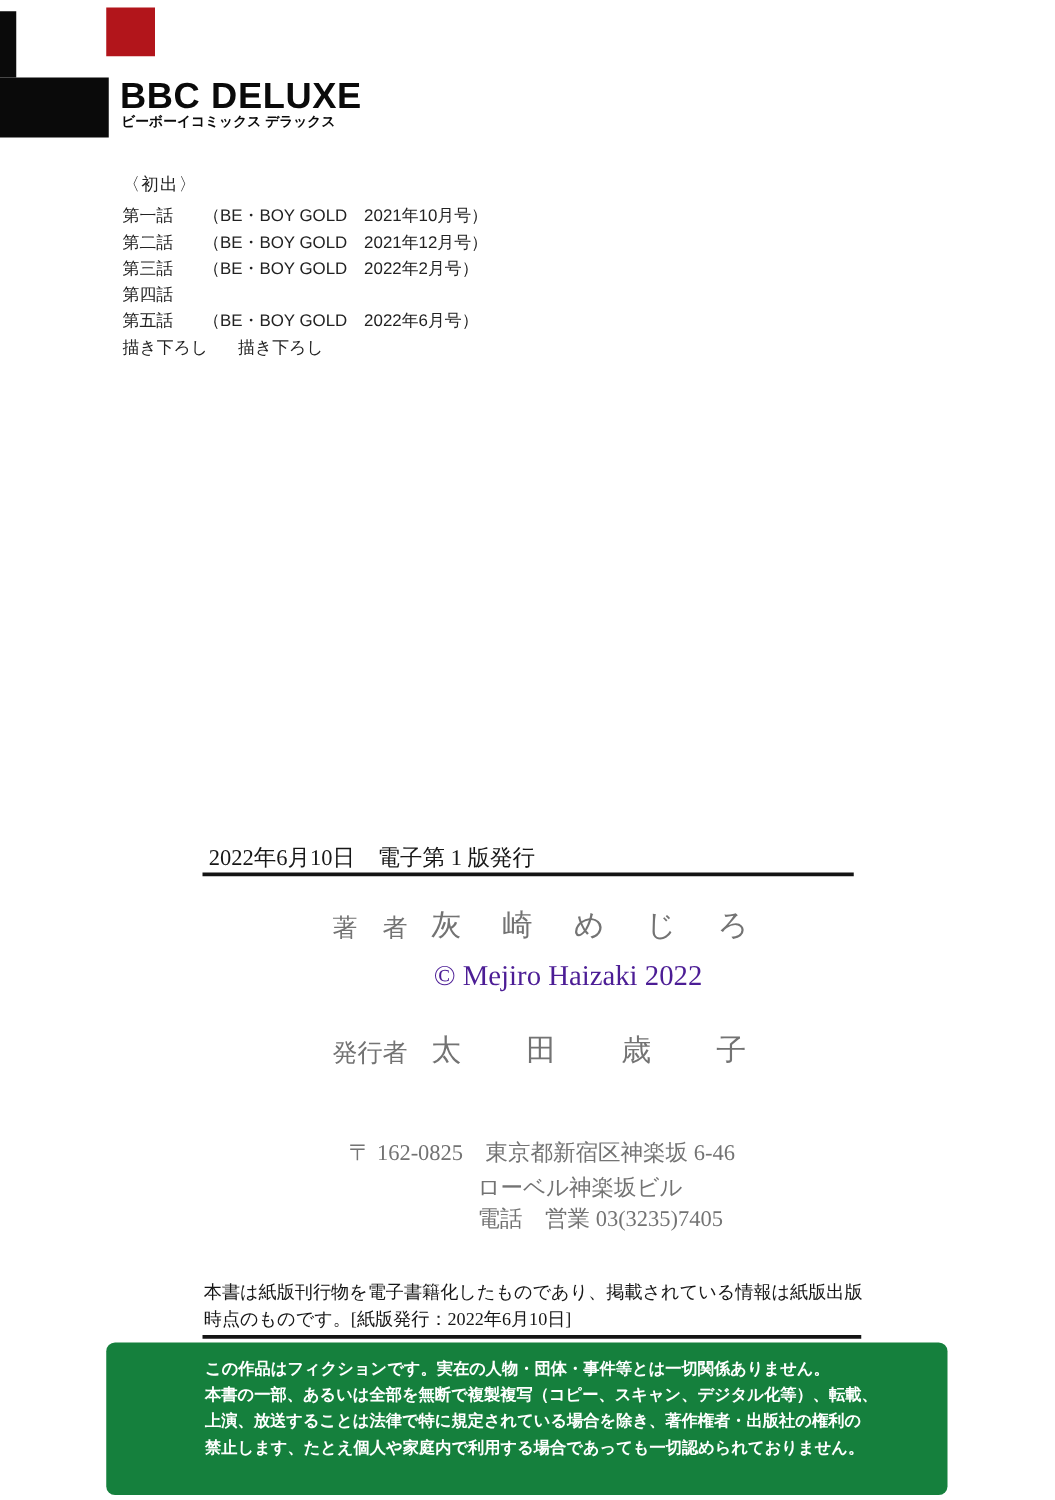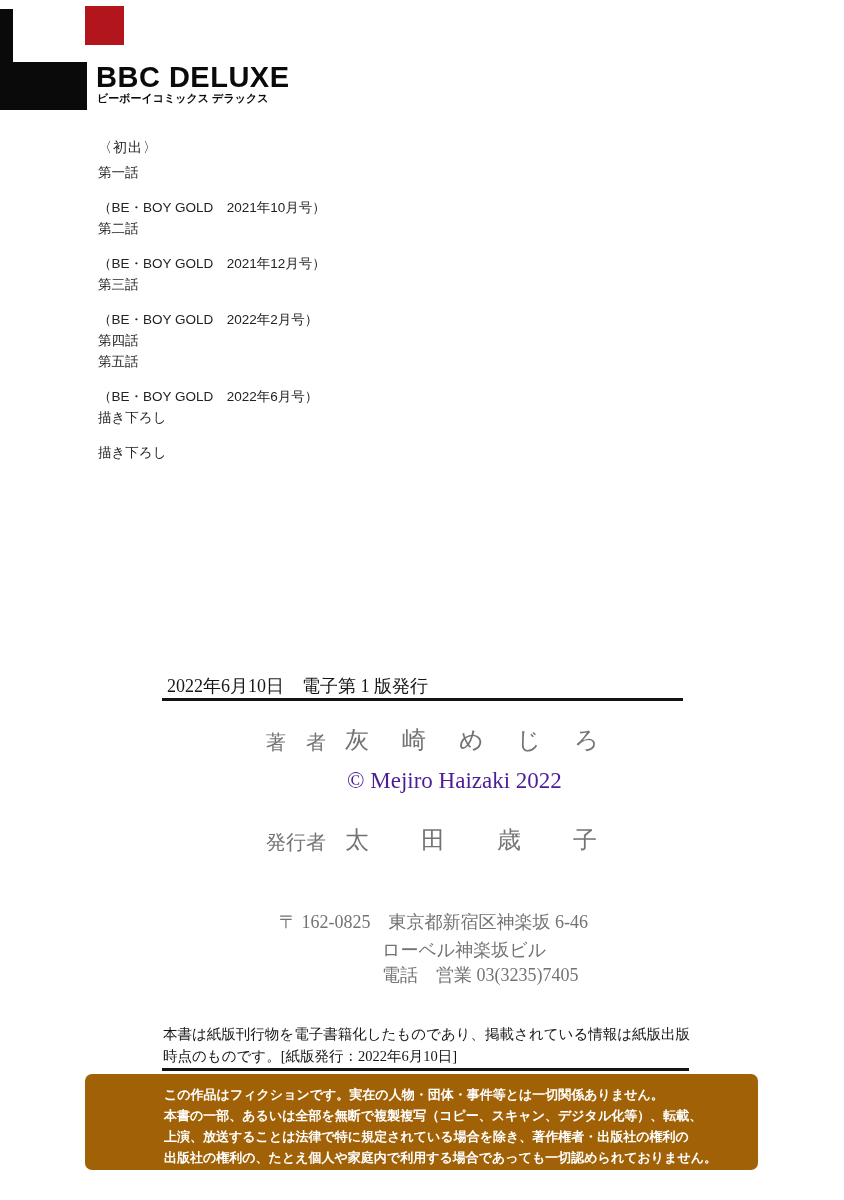--- a/index.html
+++ b/index.html
@@ -15,21 +15,21 @@
   .red-square{position:absolute;left:85px;top:6px;width:39px;height:39px;background:#b2151b;}
   .logo-bar{position:absolute;left:0;top:62px;width:87px;height:48px;background:#0a0a0a;}
   .bbc-title{position:absolute;left:96px;top:63px;font-size:29px;line-height:29px;
     font-weight:800;letter-spacing:0.5px;color:#0a0a0a;white-space:nowrap;}
   .bbc-subtitle{position:absolute;left:97px;top:91px;font-size:11px;line-height:14px;
     font-weight:700;letter-spacing:0;color:#0a0a0a;white-space:nowrap;}
 
   
   .shoshutsu{position:absolute;left:98px;top:139px;font-size:13.5px;color:#222;}
   .sh-heading{font-size:14px;line-height:17px;margin-bottom:6px;letter-spacing:1px;}
-  .sh-row{display:flex;gap:14px;line-height:21px;white-space:nowrap;flex-direction:column;}
+  .sh-row{display:flex;gap:24px;line-height:21px;white-space:nowrap;}
 
   
   .book-title{position:absolute;left:168px;top:609px;margin:0;font-size:54px;line-height:62px;
     font-weight:900;letter-spacing:0;color:#0c0c0c;white-space:nowrap;}
   .edition{position:absolute;left:167px;top:676px;font-size:18px;line-height:20px;white-space:nowrap;color:#171717;}
   .rule{position:absolute;background:#141414;}
   .rule1{left:162px;top:698px;width:521px;height:2.5px;}
 
   
   .credit-row{position:absolute;left:266px;display:flex;align-items:flex-end;white-space:nowrap;color:#737373;}
@@ -46,22 +46,22 @@
   .addr1{left:279px;top:910px;}
   .addr2{left:382px;top:938px;}
   .addr3{left:382px;top:963px;}
 
   
   .noticeblock{position:absolute;left:163px;top:1023px;font-size:14.5px;line-height:22px;
     white-space:nowrap;color:#161616;}
   .rule2{left:162px;top:1068px;width:527px;height:3px;}
 
   
-  .disclaimer-box{position:absolute;left:85px;top:1074px;width:673px;height:96px;
-    box-sizing:border-box;background:#a16207;border-radius:7px;color:#ffffff;
+  .disclaimer-box{position:absolute;left:85px;top:1074px;width:673px;height:122px;
+    box-sizing:border-box;background:#15803d;border-radius:7px;color:#ffffff;
     padding:10px 10px 0 79px;font-size:13px;line-height:21px;font-weight:600;
     letter-spacing:0;white-space:nowrap;}
 </style>
 </head>
 <body>
 
 <div id="page">
 
   <div class="spine-mark"></div>
   <div class="red-square"></div>
@@ -115,16 +115,16 @@
   <section class="noticeblock mincho">
     <div>本書は紙版刊行物を電子書籍化したものであり、掲載されている情報は紙版出版</div>
     <div>時点のものです。[紙版発行：2022年6月10日]</div>
   </section>
   <div class="rule rule2"></div>
 
   <div class="disclaimer-box gothic">
     <div>この作品はフィクションです。実在の人物・団体・事件等とは一切関係ありません。</div>
     <div>本書の一部、あるいは全部を無断で複製複写（コピー、スキャン、デジタル化等）、転載、</div>
     <div>上演、放送することは法律で特に規定されている場合を除き、著作権者・出版社の権利の</div>
-    <div>出版社の権利の、たとえ個人や家庭内で利用する場合であっても一切認められておりません。</div>
+    <div>禁止します、たとえ個人や家庭内で利用する場合であっても一切認められておりません。</div>
   </div>
 
 </div>
 
 </body></html>

